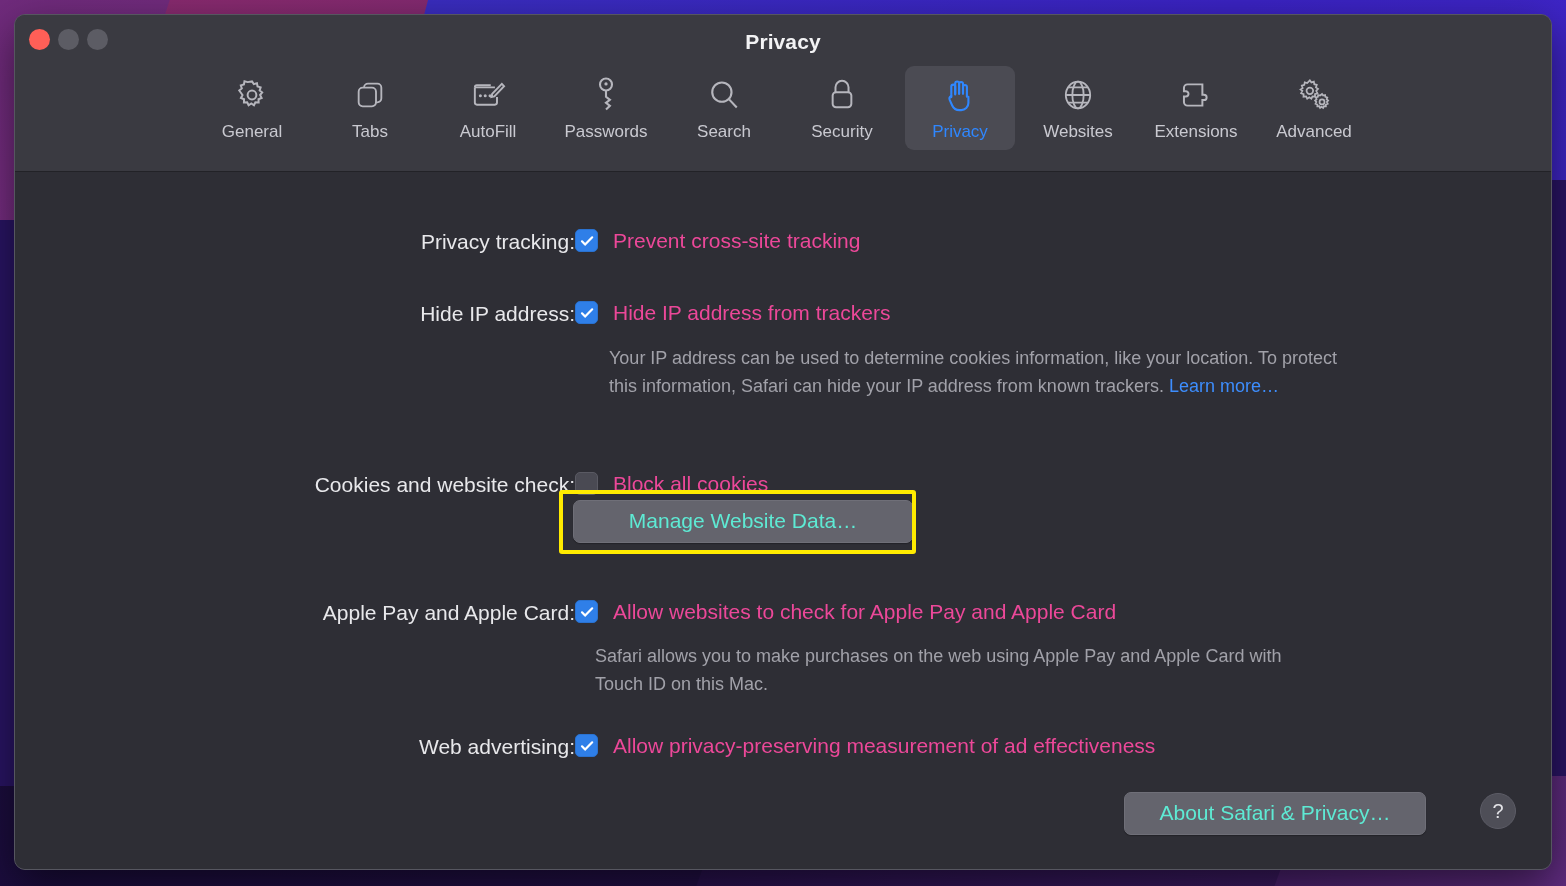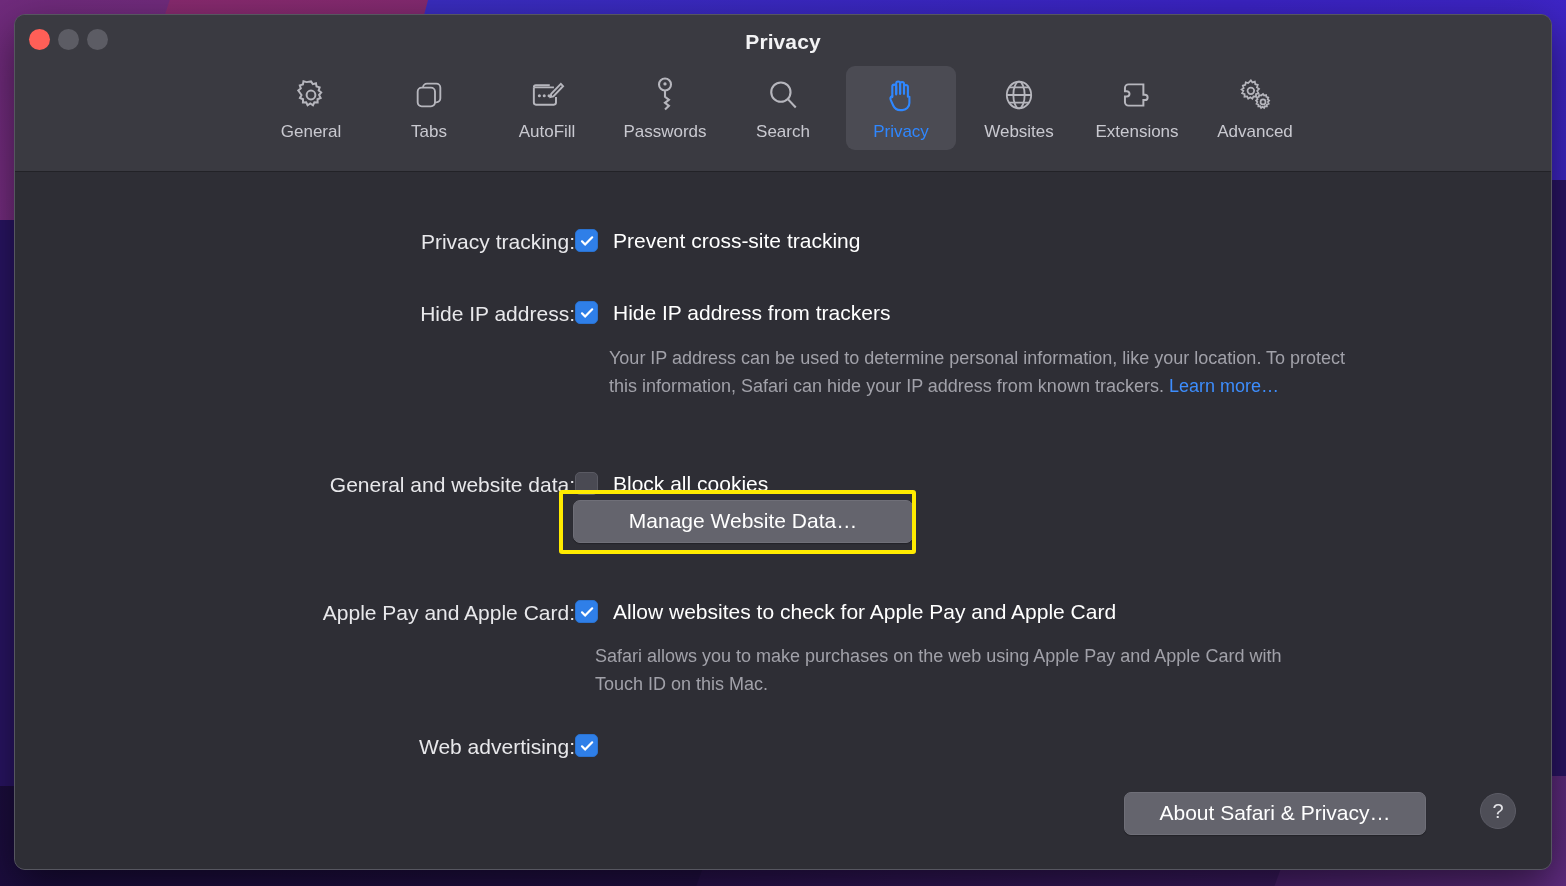--- a/index.html
+++ b/index.html
@@ -163,42 +163,42 @@
   }
   .cb.off {
     background: #4a4a53;
     border: 1px solid #5a5a63;
   }
   .cb svg { display: block; }
 
   .cb-text {
     position: absolute;
     font-size: 21px;
-    color: #ffffff;
+    color: #ec4899;
     white-space: nowrap;
   }
 
   .helptext {
     position: absolute;
     font-size: 18px;
     line-height: 28px;
     color: #a1a1a9;
     width: 760px;
   }
   .helptext a {
     color: #3d8dfd;
     text-decoration: none;
   }
 
   .btn {
     position: absolute;
     background: #64646d;
     border: 1px solid #6f6f78;
     border-radius: 7px;
-    color: #ffffff;
+    color: #5eead4;
     font-size: 21px;
     font-family: "Liberation Sans", sans-serif;
     padding: 8px 16px 9px 16px;
     box-shadow: 0 1px 1px rgba(0,0,0,0.25);
     cursor: default;
   }
 
   #highlight-box {
     position: absolute;
     border: 4px solid #ffeb00;
@@ -290,20 +290,29 @@
         <div class="tb-item">
           <span class="tb-icon">
             <svg width="34" height="34" viewBox="0 0 24 24" fill="none" stroke="currentColor" stroke-width="1.5">
               <circle cx="10.5" cy="10" r="6.8"></circle>
               <path d="M15.6 15.1L21 20.8"></path>
             </svg>
           </span>
           <span class="tb-label">Search</span>
         </div>
 
+        <div class="tb-item">
+          <span class="tb-icon">
+            <svg width="28" height="34" viewBox="0 0 18 24" fill="none" stroke="currentColor" stroke-width="1.4">
+              <path d="M4.4 10V6.6a4.6 4.6 0 019.2 0V10"></path>
+              <rect x="2.4" y="10" width="13.2" height="10.6" rx="2.4"></rect>
+            </svg>
+          </span>
+          <span class="tb-label">Security</span>
+        </div>
 
         <div class="tb-item selected">
           <span class="tb-icon">
             <svg width="30" height="36" viewBox="0 0 20 24" fill="none" stroke="currentColor" stroke-width="1.4" stroke-linecap="round">
               <path d="M4.2 13.4V6.4a1.3 1.3 0 012.6 0v5.2"></path>
               <path d="M6.8 11.2V4.3a1.3 1.3 0 012.6 0v6.8"></path>
               <path d="M9.4 11.1V4.6a1.3 1.3 0 012.6 0v6.4"></path>
               <path d="M12 11.2V6.6a1.3 1.3 0 012.6 0v6.6"></path>
               <path d="M4.2 12.6c-1.1.5-1.5 1.6-1 2.8l1.6 3.6c.9 2 2.6 3.1 4.9 3.1h1.1c2.6 0 4.8-2.1 4.8-4.8v-4.1"></path>
             </svg>
@@ -361,24 +370,24 @@
       <div class="lbl-wrap" style="top:130px;">
         <span class="lbl">Hide IP address:</span>
       </div>
       <div class="cb on" style="left:560px; top:129px;">
         <svg width="16" height="16" viewBox="0 0 16 16" fill="none" stroke="#ffffff" stroke-width="2.2" stroke-linecap="round" stroke-linejoin="round">
           <path d="M3 8.3l3.1 3.3L13.2 4.3"></path>
         </svg>
       </div>
       <span class="cb-text" style="left:598px; top:129px;">Hide IP address from trackers</span>
 
-      <p class="helptext" style="left:594px; top:172px;"><span>Your IP address can be used to determine personal information, like your location. To protect this information, Safari can hide your IP address from known trackers. </span><a href="#">Learn more…</a></p>
+      <p class="helptext" style="left:594px; top:172px;"><span>Your IP address can be used to determine cookies information, like your location. To protect this information, Safari can hide your IP address from known trackers. </span><a href="#">Learn more…</a></p>
 
       <div class="lbl-wrap" style="top:301px;">
-        <span class="lbl">General and website data:</span>
+        <span class="lbl">Cookies and website check:</span>
       </div>
       <div class="cb off" style="left:560px; top:300px;"></div>
       <span class="cb-text" style="left:598px; top:300px;">Block all cookies</span>
 
       <button class="btn" style="left:558px; top:328px; width:340px;">Manage Website Data…</button>
       <div id="highlight-box" style="left:544px; top:318px; width:357px; height:64px;"></div>
 
       <div class="lbl-wrap" style="top:429px;">
         <span class="lbl">Apple Pay and Apple Card:</span>
       </div>
@@ -392,19 +401,20 @@
       <p class="helptext" style="left:580px; top:470px; width:700px;">Safari allows you to make purchases on the web using Apple Pay and Apple Card with Touch ID on this Mac.</p>
 
       <div class="lbl-wrap" style="top:563px;">
         <span class="lbl">Web advertising:</span>
       </div>
       <div class="cb on" style="left:560px; top:562px;">
         <svg width="16" height="16" viewBox="0 0 16 16" fill="none" stroke="#ffffff" stroke-width="2.2" stroke-linecap="round" stroke-linejoin="round">
           <path d="M3 8.3l3.1 3.3L13.2 4.3"></path>
         </svg>
       </div>
+      <span class="cb-text" style="left:598px; top:562px;">Allow privacy-preserving measurement of ad effectiveness</span>
 
       <button class="btn" style="left:1109px; top:620px; width:302px;">About Safari &amp; Privacy…</button>
       <div id="help-button" style="left:1465px; top:621px;">?</div>
 
     </div>
   </div>
 </div>
 
 </body></html>

